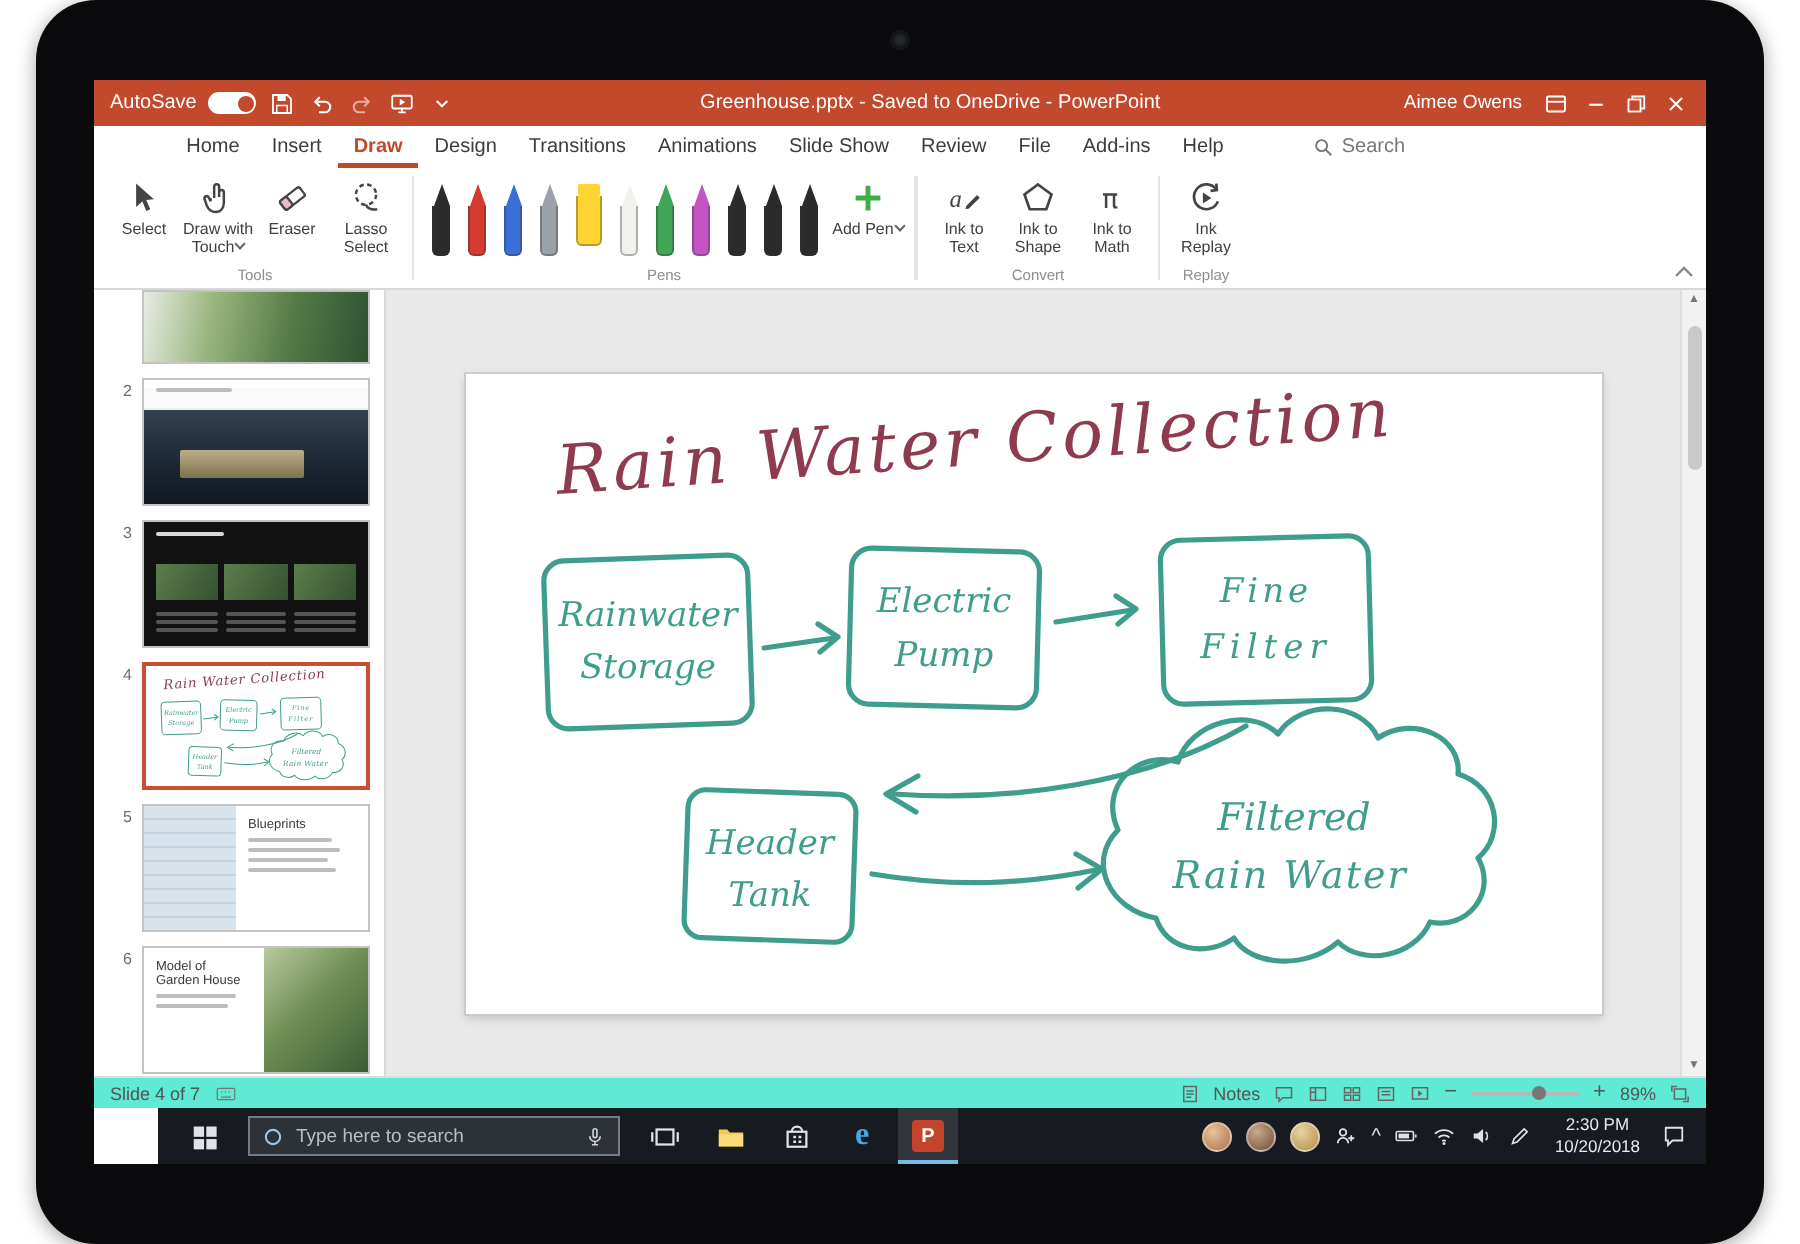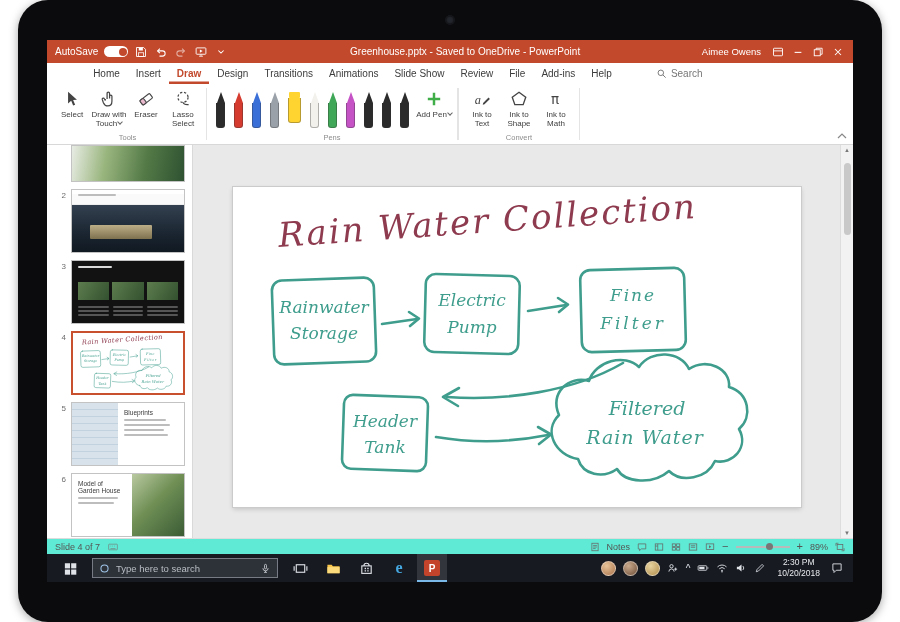--- a/index.html
+++ b/index.html
@@ -110,21 +110,21 @@
   .statusbar { height:16px; background:#5eead4; border-top:1px solid #dcdcdc; display:flex;
                align-items:center; font-size:9px; color:#555; padding:0 8px; gap:8px; flex:0 0 auto; }
   .statusbar svg { width:10px; height:10px; }
   .sb-right { margin-left:auto; display:flex; align-items:center; gap:7px; }
   .zoom-track { width:54px; height:2px; background:#b9b9b9; position:relative; }
   .zoom-knob { position:absolute; left:30px; top:-2.5px; width:7px; height:7px; border-radius:50%; background:#777; }
   .zoom-btn { font-size:11px; color:#555; line-height:1; }
 
   
   .taskbar { height:28px; background:#171a21; display:flex; align-items:center; color:#dfe3e8;
-             padding:0 6px 0 8px; gap:3px; flex:0 0 auto; }
+             padding:0 6px 0 8px; gap:3px; flex:0 0 auto;margin-left:32px; }
   .tk-btn { width:30px; height:28px; display:flex; align-items:center; justify-content:center; cursor:default; }
   .tk-btn svg { width:15px; height:15px; }
   .tk-search { width:186px; height:20px; background:#2d3138; border:1px solid #767b84; display:flex;
                align-items:center; gap:6px; padding:0 6px; font-size:9.5px; color:#b9bdc4; margin:0 4px; }
   .tk-search svg { width:11px; height:11px; flex:0 0 auto; }
   .tk-search .ph { flex:1; white-space:nowrap; overflow:hidden; }
   .tk-app.active { background:rgba(255,255,255,.12); box-shadow:inset 0 -2px 0 #7ab8e8; }
   .ppt-tile { width:16px; height:16px; background:#c4432b; border-radius:2px; color:#fff; font-weight:bold;
               font-size:10px; display:flex; align-items:center; justify-content:center; }
   .edge-e { font-size:16px; font-weight:bold; color:#45a8e0; font-family:"Liberation Serif", serif; }
@@ -379,20 +379,33 @@
               <svg viewBox="0 0 16 16">
                   <text x="3.5" y="12.5" font-size="12" fill="#444" font-family="DejaVu Sans, sans-serif">π</text>
                 </svg>
               <span>Ink to Math</span>
             </div>
           </div>
           <div class="rgroup-label">Convert</div>
         </div>
         <div class="rsep"></div>
 
+        <div class="rgroup">
+          <div class="rgroup-items">
+            <div class="rbtn">
+              <svg viewBox="0 0 16 16" fill="none" stroke="#444" stroke-width="1.2">
+                  <path d="M13.3 9.5 A5.5 5.5 0 1 1 12.6 4.2"></path>
+                  <path d="M12.6 1.6 L12.8 4.5 L10 4.8"></path>
+                  <path d="M6.6 5.6 L10.4 8 L6.6 10.4 Z" fill="#444" stroke="none"></path>
+                </svg>
+              <span>Ink Replay</span>
+            </div>
+          </div>
+          <div class="rgroup-label">Replay</div>
+        </div>
         <svg class="ribbon-collapse" viewBox="0 0 10 8" fill="none" stroke="#888" stroke-width="1.2">
             <path d="M1 6 L5 2 L9 6"></path>
           </svg>
       </div>
 
       <div class="workspace">
         <div class="thumbs">
           <div class="thumb-row partial">
             <div class="tnum"></div>
             <div class="thumb t1"></div>

